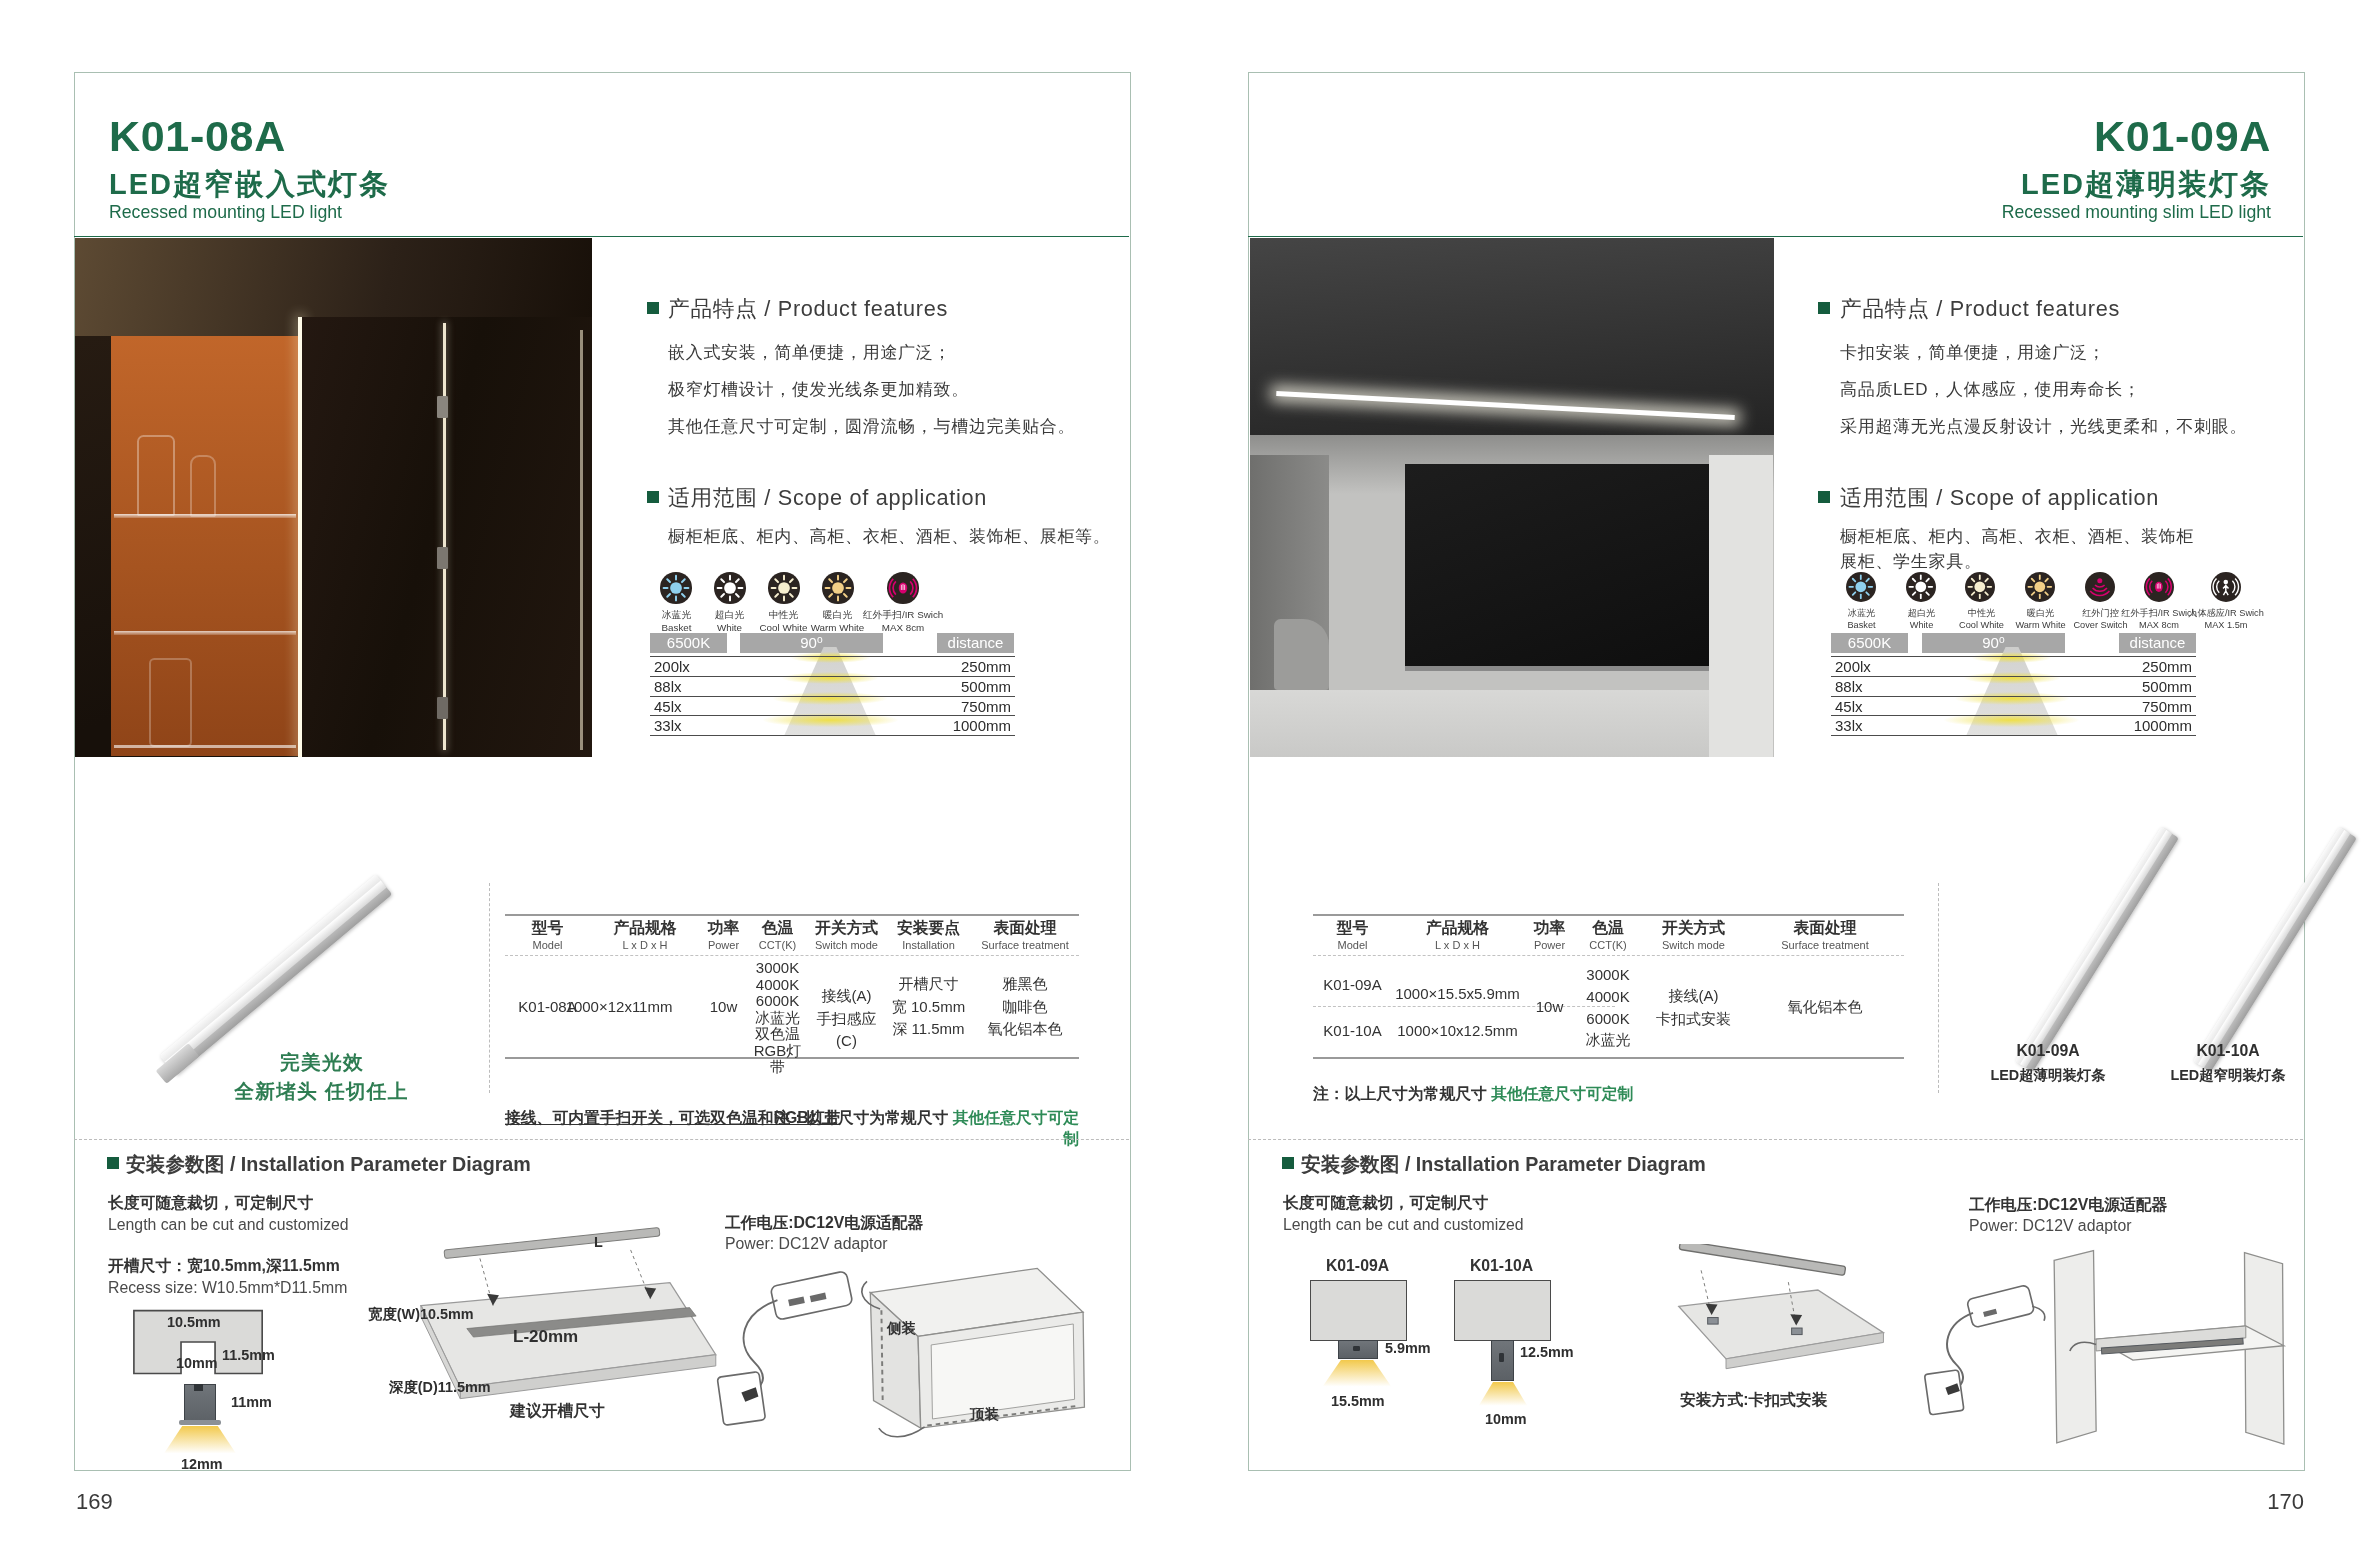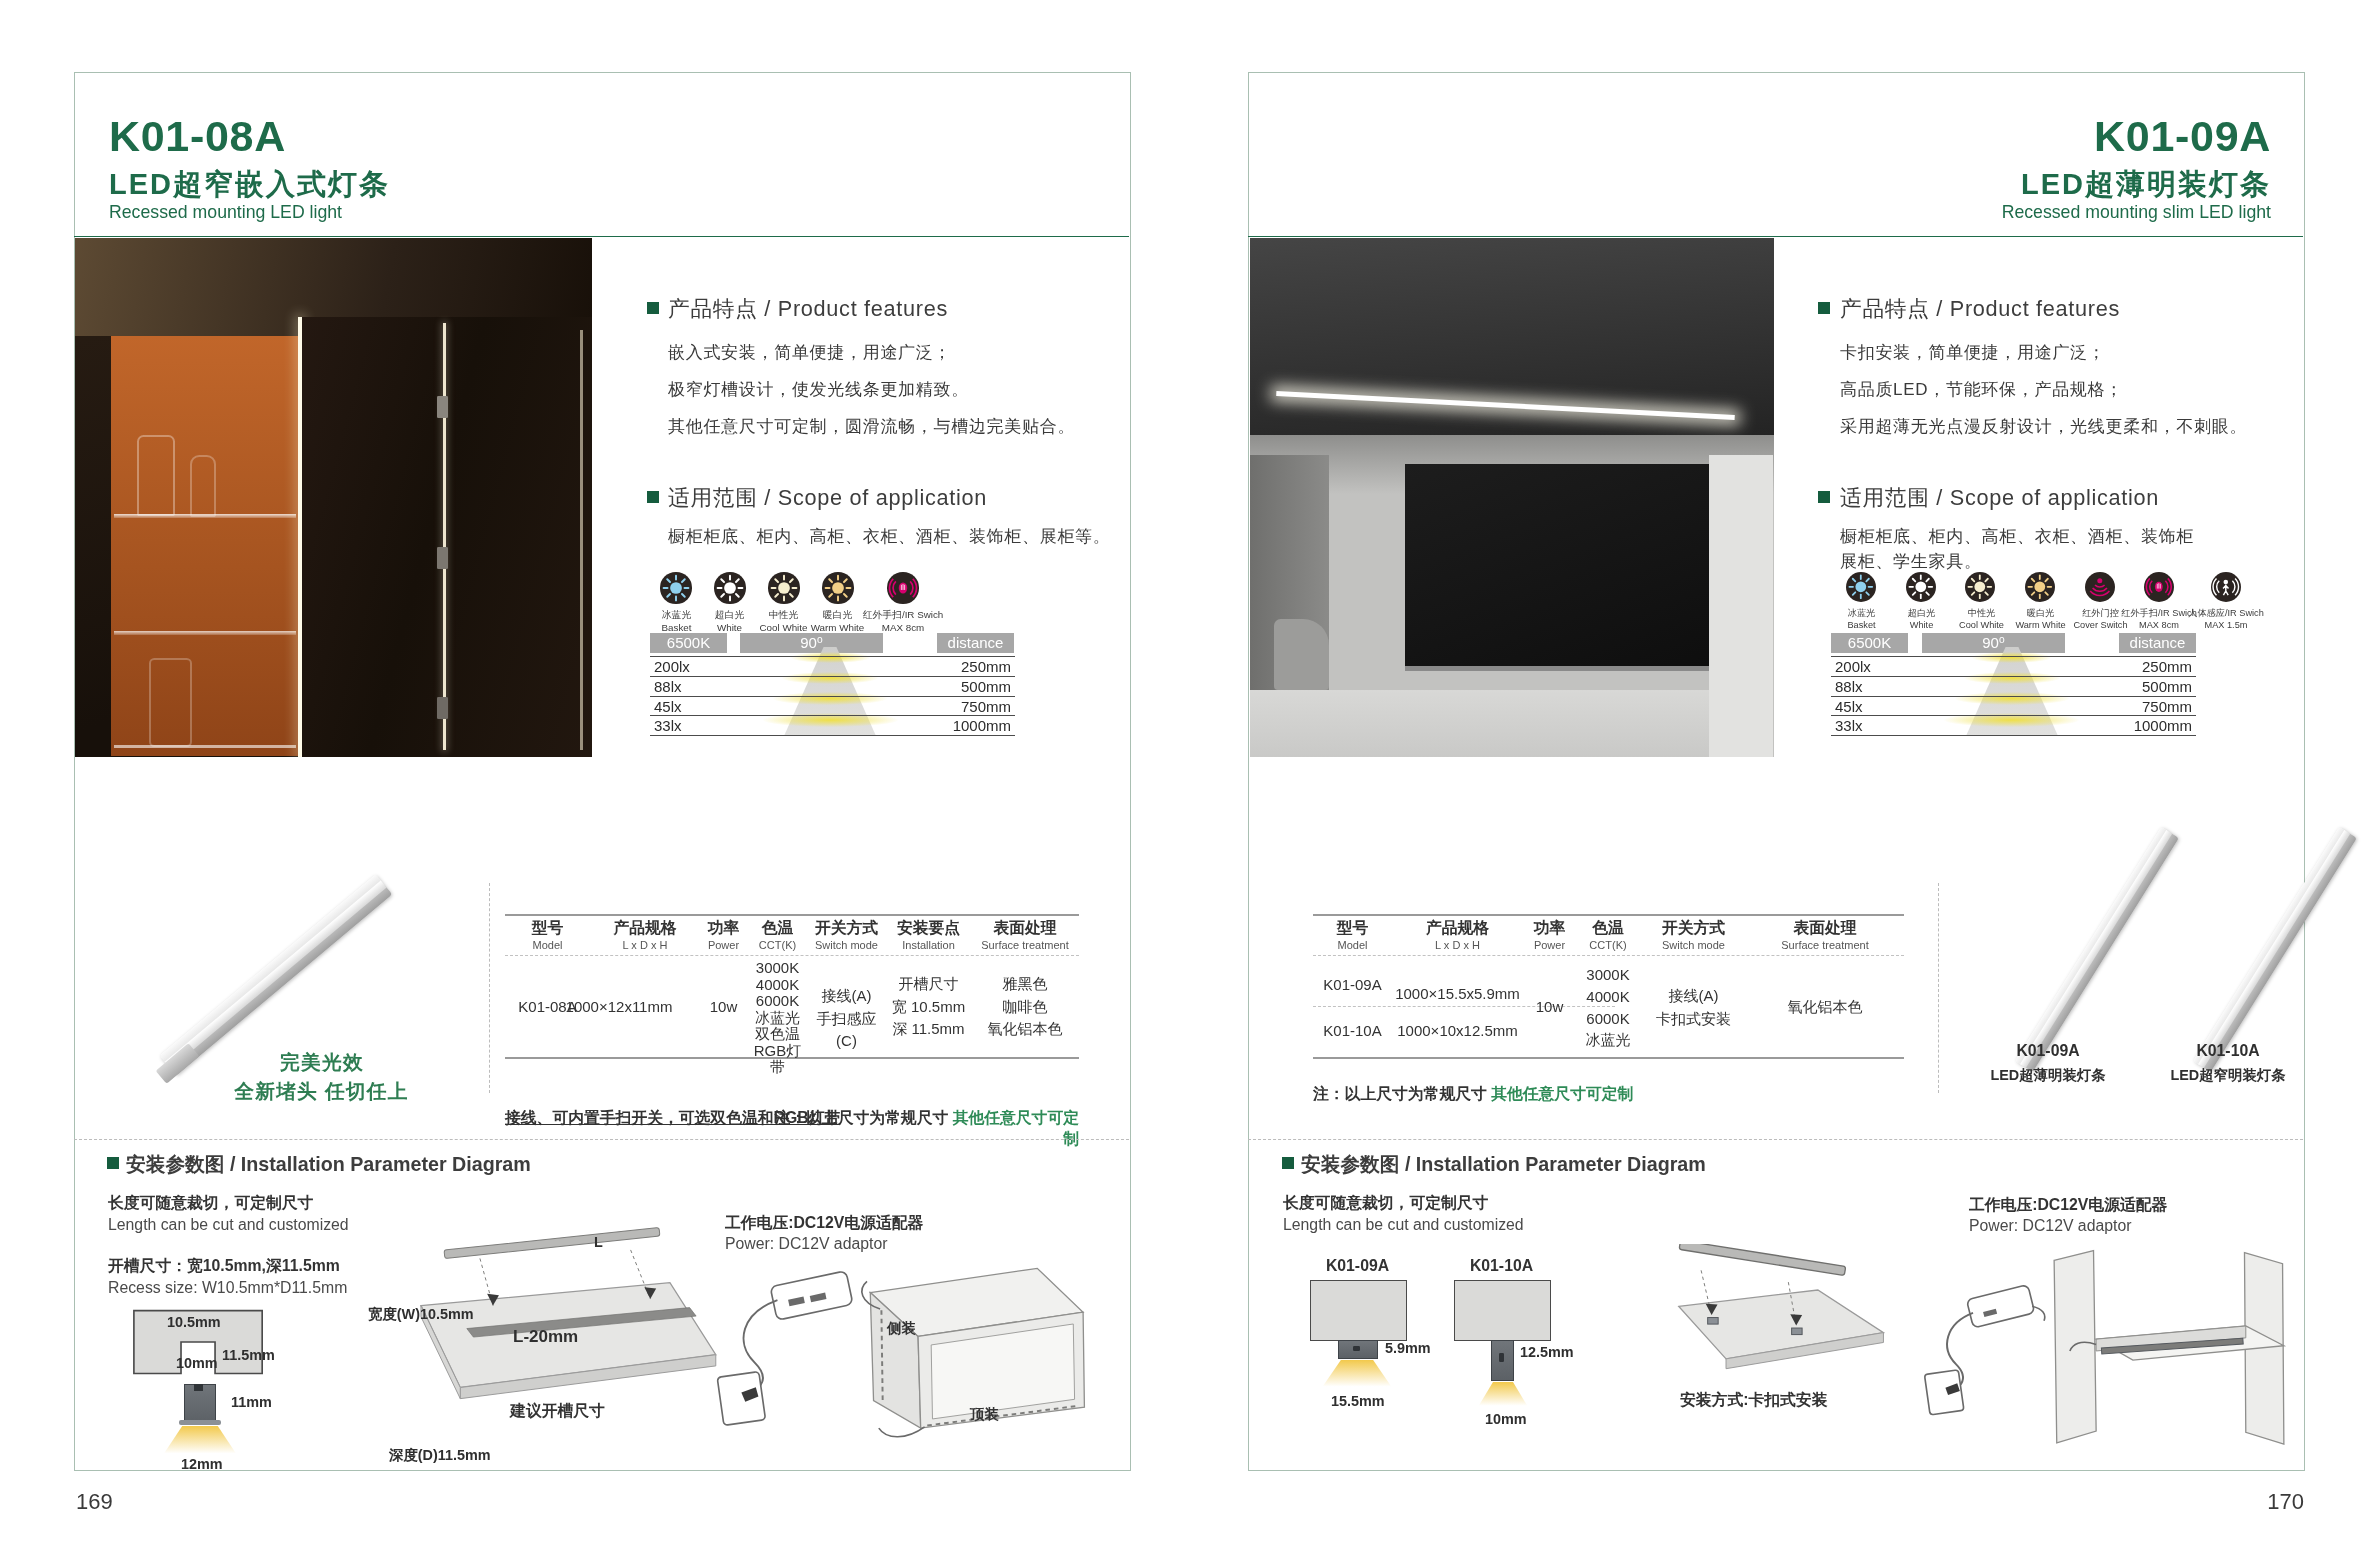--- a/index.html
+++ b/index.html
@@ -297,21 +297,21 @@
     <polygon points="140,245 530,195 530,212 140,262" fill="#cfcfcd" stroke="#9a9a9a" stroke-width="1.5"></polygon>
     <polygon points="80,120 140,245 140,262 80,137" fill="#d7d7d5" stroke="#9a9a9a" stroke-width="1.5"></polygon>
     <polygon points="150,155 490,123 500,136 160,168" fill="#8b8b89" stroke="#6f6f6d" stroke-width="1"></polygon>
     <rect x="115" y="18" width="330" height="13" rx="4" transform="rotate(-6 280 25)" fill="#b9b9b7" stroke="#7c7c7a" stroke-width="1.5"></rect>
     <line x1="170" y1="48" x2="190" y2="120" stroke="#7c7c7a" stroke-width="1.5" stroke-dasharray="5,5"></line>
     <line x1="400" y1="35" x2="430" y2="110" stroke="#7c7c7a" stroke-width="1.5" stroke-dasharray="5,5"></line>
     <polygon points="190,120 181,102 199,104" fill="#3a3a3a"></polygon>
     <polygon points="430,110 421,92 439,94" fill="#3a3a3a"></polygon>
   </svg>
   <div class="abs dim" style="left:368px;top:1305px;">宽度(W)10.5mm</div>
-  <div class="abs dim" style="left:389px;top:1446px;">深度(D)11.5mm</div>
+  <div class="abs dim" style="left:389px;top:1378px;">深度(D)11.5mm</div>
   <div class="abs dim" style="left:594px;top:1234px;">L</div>
   <div class="abs dim" style="left:513px;top:1327px;font-size:17px;">L-20mm</div>
   <div class="abs bot-cn" style="left:459px;top:1401px;width:197px;text-align:center;">建议开槽尺寸</div>
 
   <div class="abs bot-cn" style="left:725px;top:1213px;">工作电压:DC12V电源适配器</div>
   <div class="abs bot-en" style="left:725px;top:1235px;">Power: DC12V adaptor</div>
   <svg class="abs" style="left:715px;top:1264px;" width="138" height="164" viewBox="0 0 210 250">
     <rect x="88" y="22" width="118" height="52" rx="10" transform="rotate(-12 147 48)" fill="#ffffff" stroke="#6a6a6a" stroke-width="2.5"></rect>
     <rect x="112" y="52" width="24" height="10" transform="rotate(-12 124 57)" fill="#6a6a6a"></rect>
     <rect x="145" y="46" width="24" height="10" transform="rotate(-12 157 51)" fill="#6a6a6a"></rect>
@@ -349,21 +349,21 @@
     <div class="abs" style="left:155px;top:428px;width:309px;height:5.3px;background:#8a8a8a;"></div>
     <div class="abs" style="left:0;top:217px;width:79px;height:302px;background:linear-gradient(90deg,#6f6f6d,#8b8b89);"></div>
     <div class="abs" style="left:459px;top:217px;width:64px;height:302px;background:#e2e2e0;"></div>
     <div class="abs" style="left:0;top:452px;width:459px;height:67px;background:linear-gradient(#d8d8d6,#c9c9c7);"></div>
     <div class="abs" style="left:23.6px;top:381px;width:55px;height:71px;border-radius:6.6px 26px 3.9px 3.9px;background:#9c9c9a;"></div>
   </div>
 
   <div class="abs sec-bullet" style="left:1818px;top:302px;"></div>
   <div class="abs sec-head" style="left:1840px;top:294px;">产品特点 / Product features</div>
   <div class="abs body-line" style="left:1840px;top:341px;">卡扣安装，简单便捷，用途广泛；</div>
-  <div class="abs body-line" style="left:1840px;top:378px;">高品质LED，节能环保，产品规格；</div>
+  <div class="abs body-line" style="left:1840px;top:378px;">高品质LED，人体感应，使用寿命长；</div>
   <div class="abs body-line" style="left:1840px;top:415px;">采用超薄无光点漫反射设计，光线更柔和，不刺眼。</div>
 
   <div class="abs sec-bullet" style="left:1818px;top:491px;"></div>
   <div class="abs sec-head" style="left:1840px;top:483px;">适用范围 / Scope of application</div>
   <div class="abs body-line" style="left:1840px;top:525px;">橱柜柜底、柜内、高柜、衣柜、酒柜、装饰柜</div>
   <div class="abs body-line" style="left:1840px;top:550px;">展柜、学生家具。</div>
 
   <div class="abs" style="left:1846px;top:572px;">
       <div class="icon-circle" style="width:30px;height:30px;">
         <svg width="27.6" height="27.6" viewBox="0 0 46 46">

